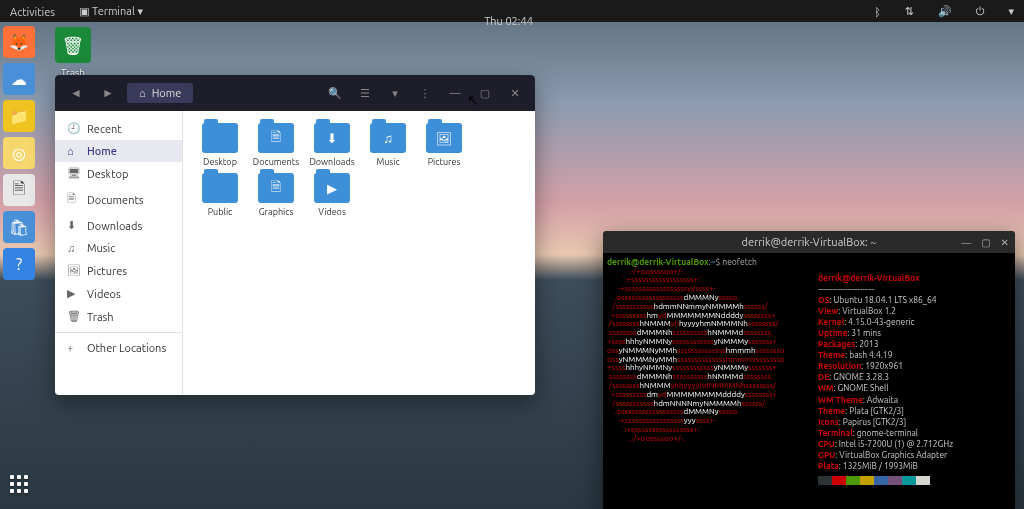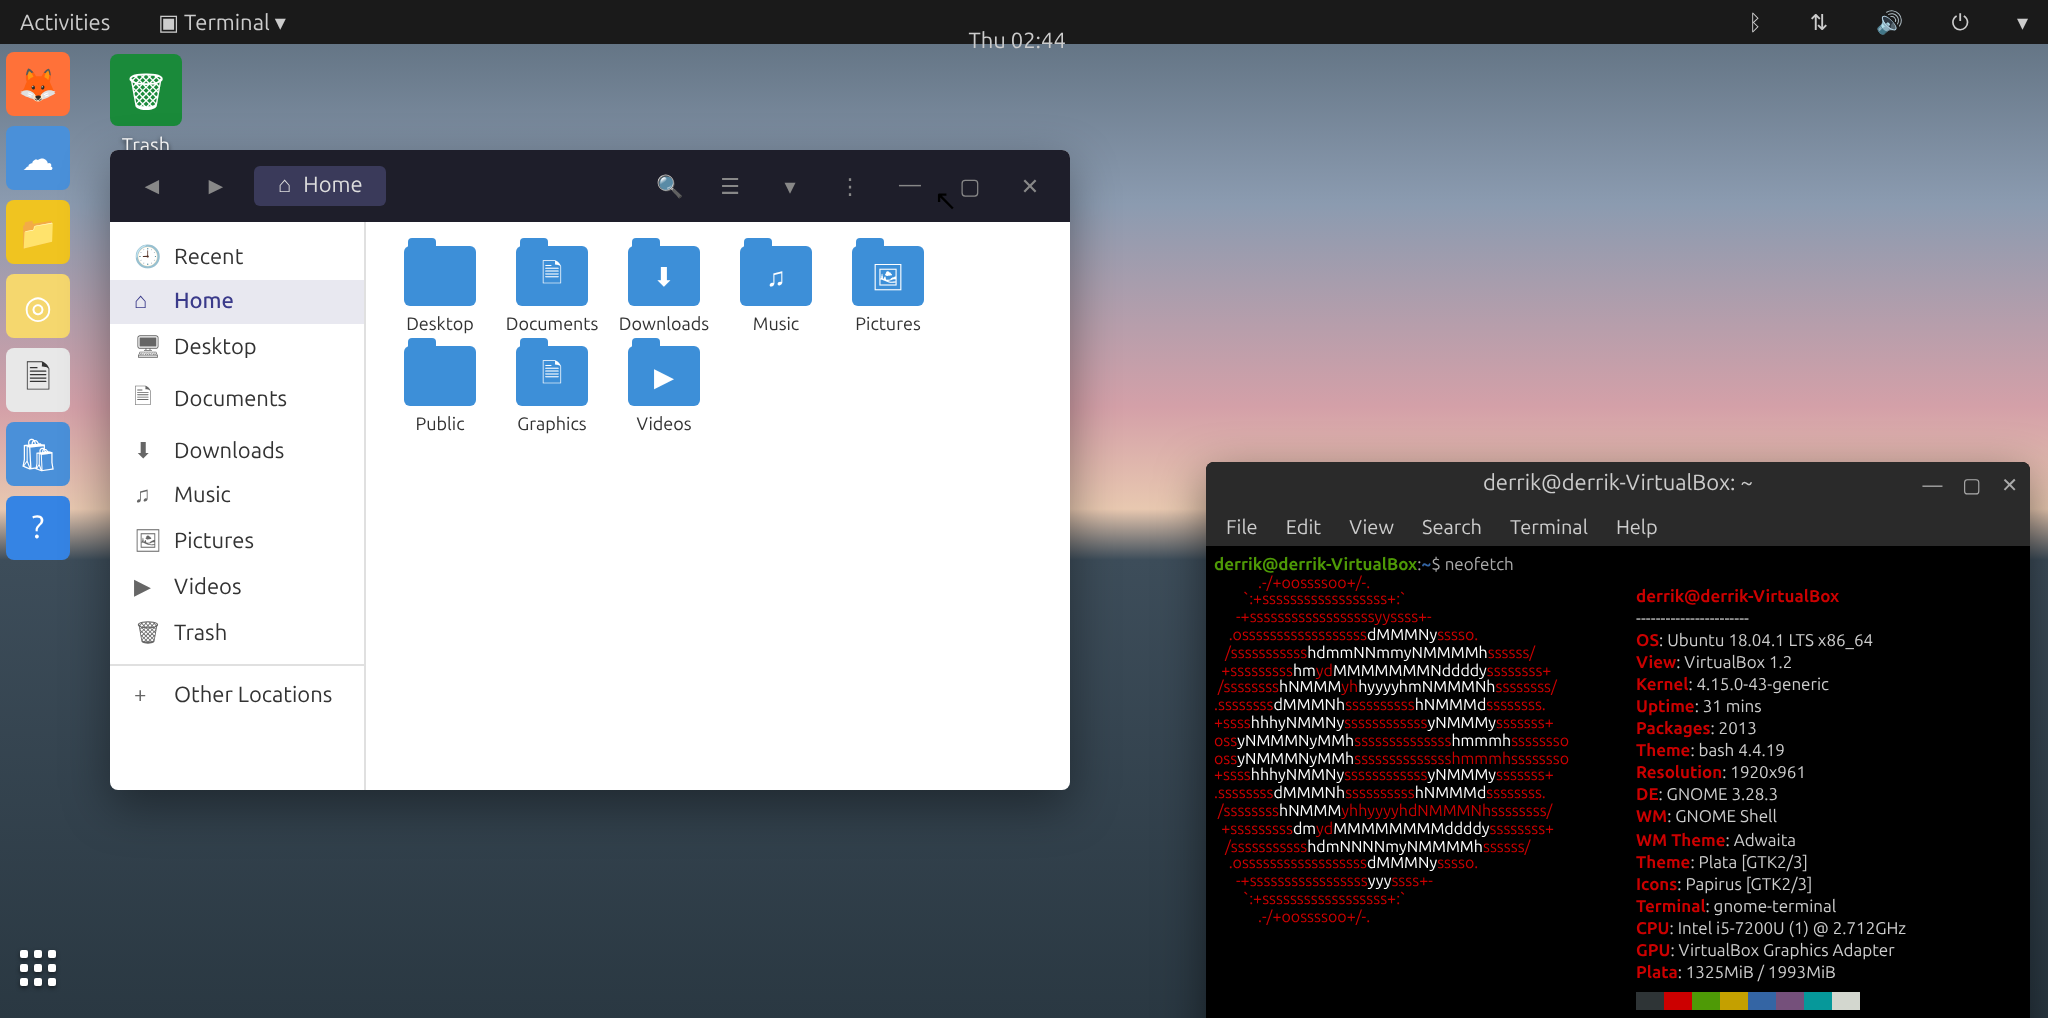--- a/index.html
+++ b/index.html
@@ -211,28 +211,20 @@
 
 <div class="term">
   <div class="term-title">
     <span>derrik@derrik-VirtualBox: ~</span>
     <div class="term-controls">
       <span>—</span>
       <span>▢</span>
       <span>✕</span>
     </div>
   </div>
-  <div class="term-menu" id="term-menu">
-      <span>File</span>
-      <span>Edit</span>
-      <span>View</span>
-      <span>Search</span>
-      <span>Terminal</span>
-      <span>Help</span>
-    </div>
   <div class="term-body">
     <div>
       <span class="tb-prompt-user">derrik@derrik-VirtualBox</span><span>:</span><span class="tb-prompt-path">~</span><span>$</span> <span>neofetch</span>
     </div>
 <div class="tb-ascii">            .-/+oossssoo+/-.
         `:+ssssssssssssssssss+:`
       -+ssssssssssssssssssyyssss+-
     .ossssssssssssssssss<span style="color:#fff">dMMMNy</span>sssso.
    /sssssssssss<span style="color:#fff">hdmmNNmmyNMMMMh</span>ssssss/
   +sssssssss<span style="color:#fff">hm</span>yd<span style="color:#fff">MMMMMMMNddddy</span>ssssssss+

